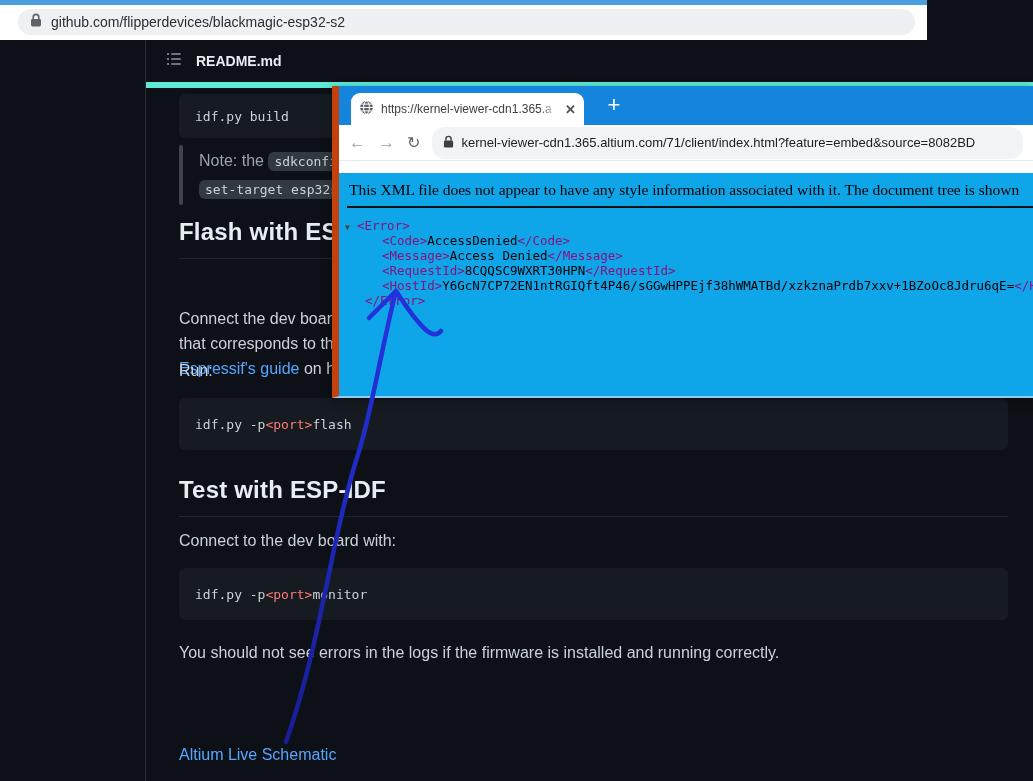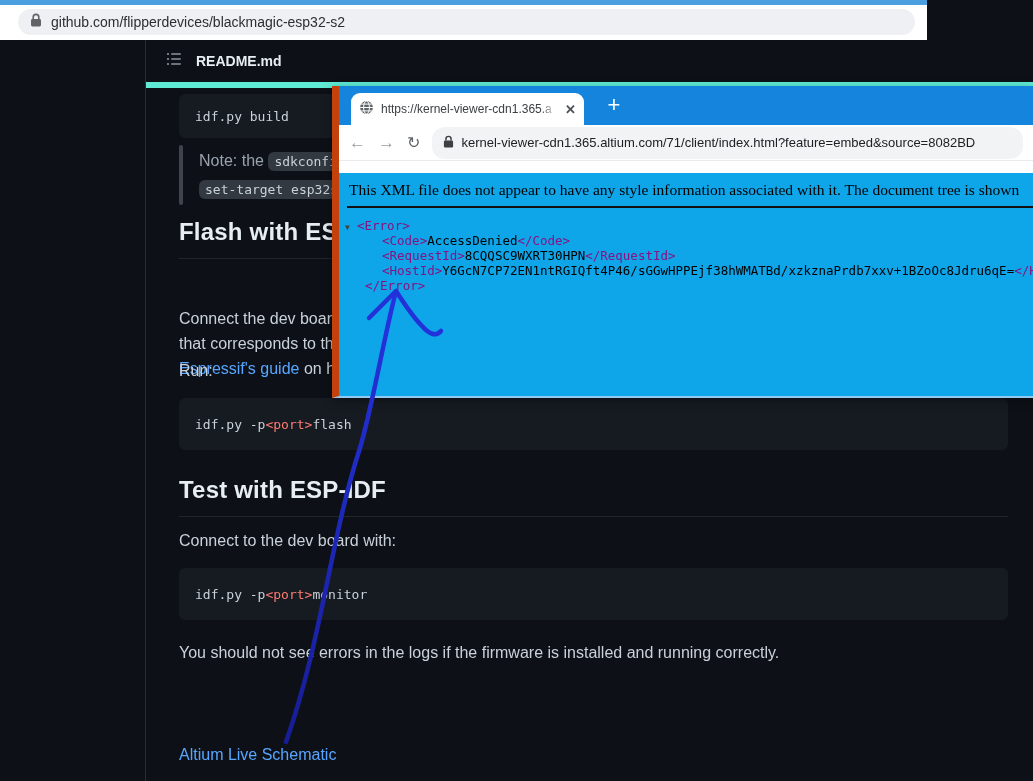--- a/index.html
+++ b/index.html
@@ -188,20 +188,23 @@
       <div class="xml-notice">This XML file does not appear to have any style information associated with it. The document tree is shown</div>
       <hr class="xml-rule">
       <div class="xml-tree">
         <div class="xml-line xl-root">
           <span class="fold">▼</span><span class="tag">&lt;Error&gt;</span>
         </div>
         <div class="xml-line xl-child">
           <span class="tag">&lt;Code&gt;</span><span>AccessDenied</span><span class="tag">&lt;/Code&gt;</span>
         </div>
         <div class="xml-line xl-child">
+          <span class="tag">&lt;Message&gt;</span><span>Access Denied</span><span class="tag">&lt;/Message&gt;</span>
+        </div>
+        <div class="xml-line xl-child">
           <span class="tag">&lt;RequestId&gt;</span><span>8CQQSC9WXRT30HPN</span><span class="tag">&lt;/RequestId&gt;</span>
         </div>
         <div class="xml-line xl-child">
           <span class="tag">&lt;HostId&gt;</span><span>Y6GcN7CP72EN1ntRGIQft4P46/sGGwHPPEjf38hWMATBd/xzkznaPrdb7xxv+1BZoOc8Jdru6qE=</span><span class="tag">&lt;/HostId&gt;</span>
         </div>
         <div class="xml-line xl-close">
           <span class="tag">&lt;/Error&gt;</span>
         </div>
       </div>
     </div>

